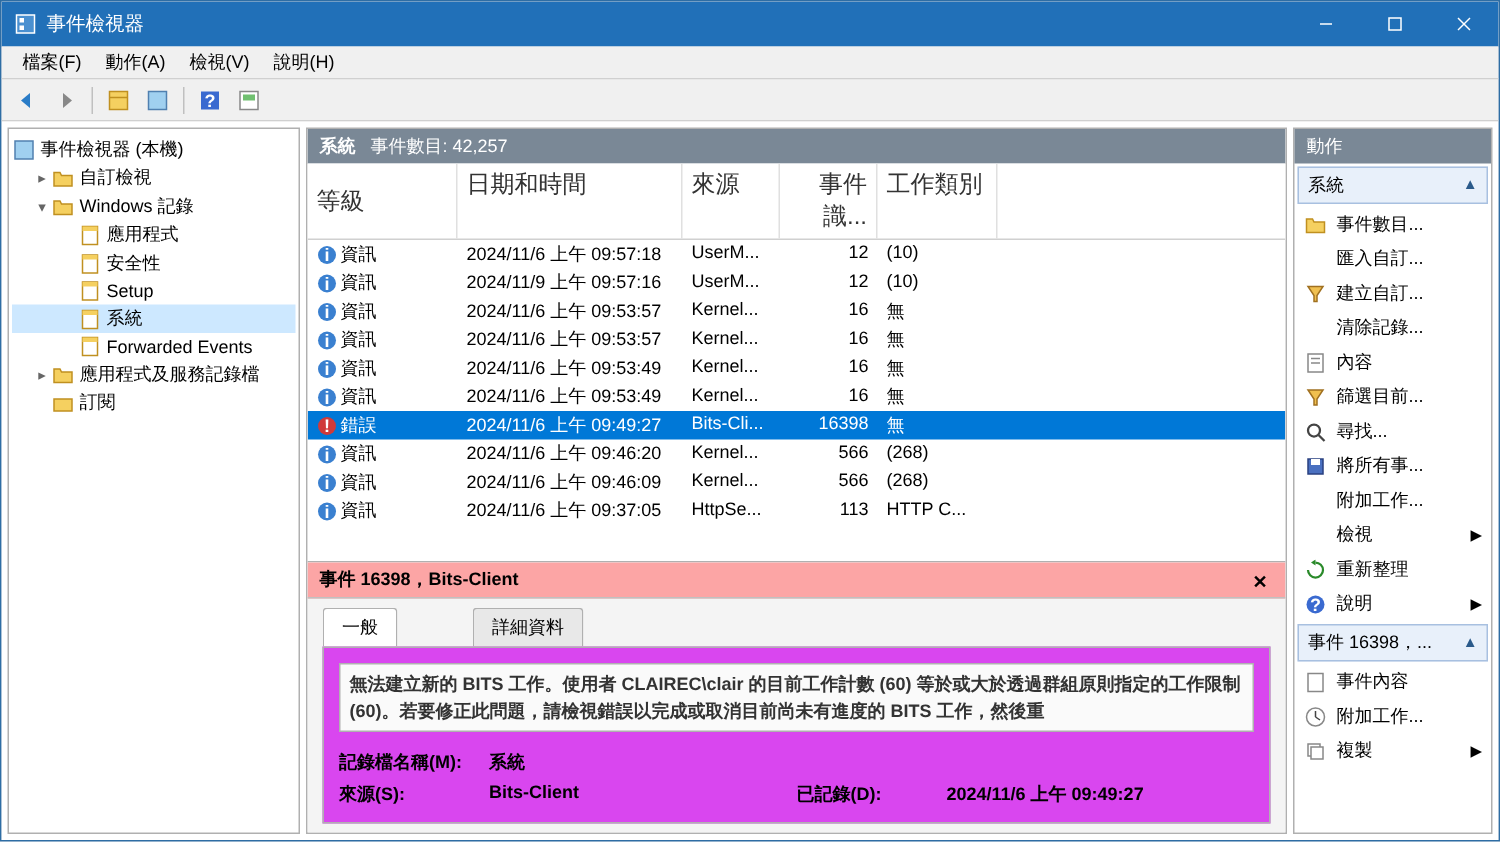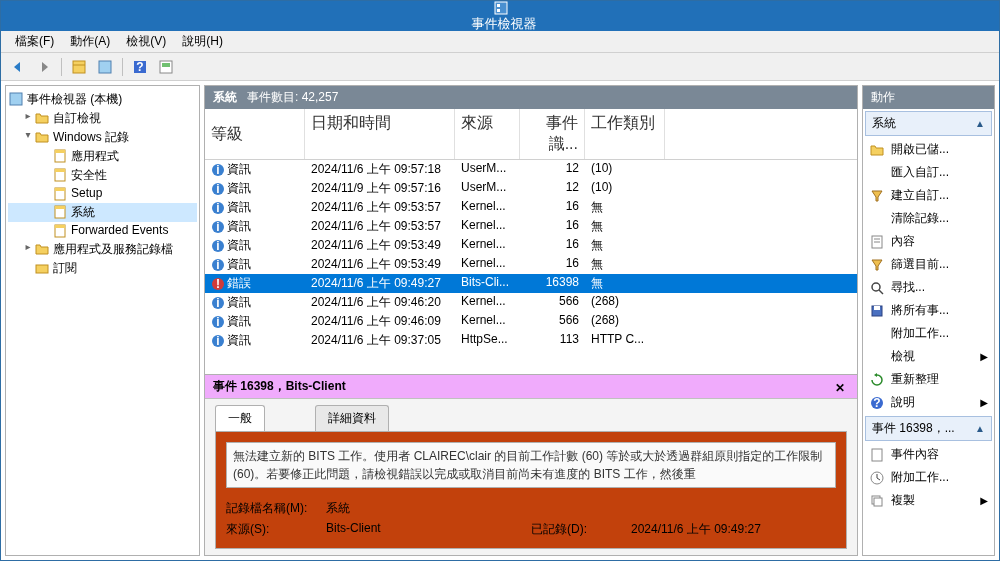--- a/index.html
+++ b/index.html
@@ -1,39 +1,39 @@
 <!DOCTYPE html>
 <html><head>
 <meta charset="utf-8">
 <style>
 * { margin: 0; padding: 0; box-sizing: border-box; font-family: "Microsoft JhengHei", "微軟正黑體", sans-serif; font-size: 12px; }
 body { background: #f0f0f0; width: 1000px; height: 561px; overflow: hidden; display: flex; flex-direction: column; border: 1px solid #2e6da4; }
 
 
-.titlebar { background: #2170b8; height: 30px; display: flex; align-items: center; color: white; padding-left: 8px; flex-direction: column; }
+.titlebar { background: #2170b8; height: 30px; display: flex; align-items: center; color: white; padding-left: 8px; }
 .titlebar .icon { width: 16px; height: 16px; margin-right: 6px; display:inline-flex; align-items:center; justify-content:center; }
 .titlebar-title { font-size: 13px; }
 .titlebar-buttons { margin-left: auto; display: flex; }
 .titlebar-btn { width: 46px; height: 30px; display: flex; align-items: center; justify-content: center; color: white; }
 
 
 .menubar { background: #f0f0f0; height: 22px; display: flex; align-items: center; padding-left: 6px; border-bottom: 1px solid #d0d0d0; }
 .menu-item { padding: 3px 8px; font-size: 12px; }
 
 
 .toolbar { background: #f0f0f0; height: 28px; display: flex; align-items: center; padding-left: 6px; gap: 4px; border-bottom: 1px solid #d0d0d0; }
 .toolbar-btn { width: 22px; height: 22px; display: flex; align-items: center; justify-content: center; border: 1px solid transparent; }
 .toolbar-sep { width: 1px; height: 18px; background: #c0c0c0; margin: 0 2px; }
 
 
 .main { flex: 1; display: flex; background: #fff; overflow: hidden; padding: 4px; gap: 4px; }
 
 
 .tree-panel { width: 195px; background: #fff; border: 1px solid #b0b0b0; overflow-y: auto; padding: 4px 2px; }
-.tree-node { display: flex; padding: 1px 0; white-space: nowrap; }
+.tree-node { display: flex; align-items: center; padding: 1px 0; white-space: nowrap; }
 .tree-node .expander { width: 12px; font-size: 10px; color: #666; text-align:center; }
 .tree-node .ticon { width: 16px; height: 16px; margin-right: 3px; display:inline-flex; align-items:center; justify-content:center; }
 .tree-node.selected { background: #cde8ff; }
 .tree-indent-1 { padding-left: 14px; }
 .tree-indent-3 { padding-left: 44px; }
 
 
 .center-panel { flex: 1; display: flex; flex-direction: column; border: 1px solid #b0b0b0; overflow:hidden; }
 .center-header { background: #7a8896; color: white; padding: 3px 8px; font-size: 12px; display:flex; gap:10px; }
 .grid-wrapper { flex: 1; overflow: hidden; display: flex; flex-direction: column; border-bottom: 1px solid #b0b0b0; }
@@ -45,26 +45,26 @@
 .grid-row > div { padding: 0px 6px; overflow: hidden; text-overflow: ellipsis; white-space: nowrap; }
 .col-level { width: 100px; display:flex; align-items:center; gap:2px; }
 .col-date { width: 150px; }
 .col-source { width: 65px; }
 .col-id { width: 65px; text-align: right; }
 .col-cat { width: 80px; }
 .lvl-icon { width:14px; height:14px; display:inline-flex; align-items:center; justify-content:center; }
 
 
 .detail-panel { height: 180px; display: flex; flex-direction: column; background: #f4f4f4; }
-.detail-header { background: #f0abfc; padding: 3px 8px; display:flex; align-items:flex-end; font-weight:bold; border-bottom:1px solid #c0c0c0; }
+.detail-header { background: #fca5a5; padding: 3px 8px; display:flex; align-items:flex-end; font-weight:bold; border-bottom:1px solid #c0c0c0; }
 .detail-close { margin-left:auto; font-weight:bold; padding:0 4px; }
 .detail-tabs { display: flex; padding: 6px 10px 0 10px; gap: 48px; }
 .detail-tab { padding: 4px 12px; border: 1px solid #b0b0b0; border-bottom: none; background: #fff; margin-right: 2px; border-radius:3px 3px 0 0; }
 .detail-tab.inactive { background: #e8e8e8; }
-.detail-body { flex:1; margin: 0 10px 6px 10px; background:#c2410c; border:1px solid #b0b0b0; padding:10px; overflow-y:auto; }
+.detail-body { flex:1; margin: 0 10px 6px 10px; background:#d946ef; border:1px solid #b0b0b0; padding:10px; overflow-y:auto;font-weight:bold; }
 .detail-msg { border:1px solid #b0b0b0; padding:4px 6px; margin-bottom:12px; line-height:1.5; color:#333; background:#fafafa; }
 .detail-fields { display:flex; flex-wrap:wrap; gap:4px 0; }
 .detail-fields .fld { width:50%; display:flex; }
 .detail-fields .lbl { width:100px; }
 
 
 .actions-panel { width: 133px; background: #fff; border: 1px solid #b0b0b0; display:flex; flex-direction:column; }
 .actions-header { background: #7a8896; color:#ffffff; padding:3px 8px; }
 .action-group-title { background:#e8f0fa; border:1px solid #a8c0e0; padding:3px 6px; margin:2px; display:flex; align-items:center; }
 .action-group-title .collapse { margin-left:auto; font-size:10px; color:#2a5a8a; }
@@ -450,21 +450,21 @@
       <div class="action-group-title">
         <span>系統</span>
         <span class="collapse">▲</span>
       </div>
       <div class="action-item">
           <span class="aicon">
             <svg width="14" height="12">
               <path d="M1 2 L5 2 L6 4 L13 4 L13 11 L1 11 Z" fill="#f5d060" stroke="#c09020"></path>
             </svg>
           </span>
-          <span>開啟已儲...</span>
+          <span>事件數目...</span>
         </div>
       <div class="action-item">
           <span class="aicon"></span>
           <span>匯入自訂...</span>
         </div>
       <div class="action-item">
           <span class="aicon">
             <svg width="14" height="14">
               <path d="M2 2 L12 2 L8 8 L8 12 L6 12 L6 8 Z" fill="#f0c050" stroke="#a07020"></path>
             </svg>

